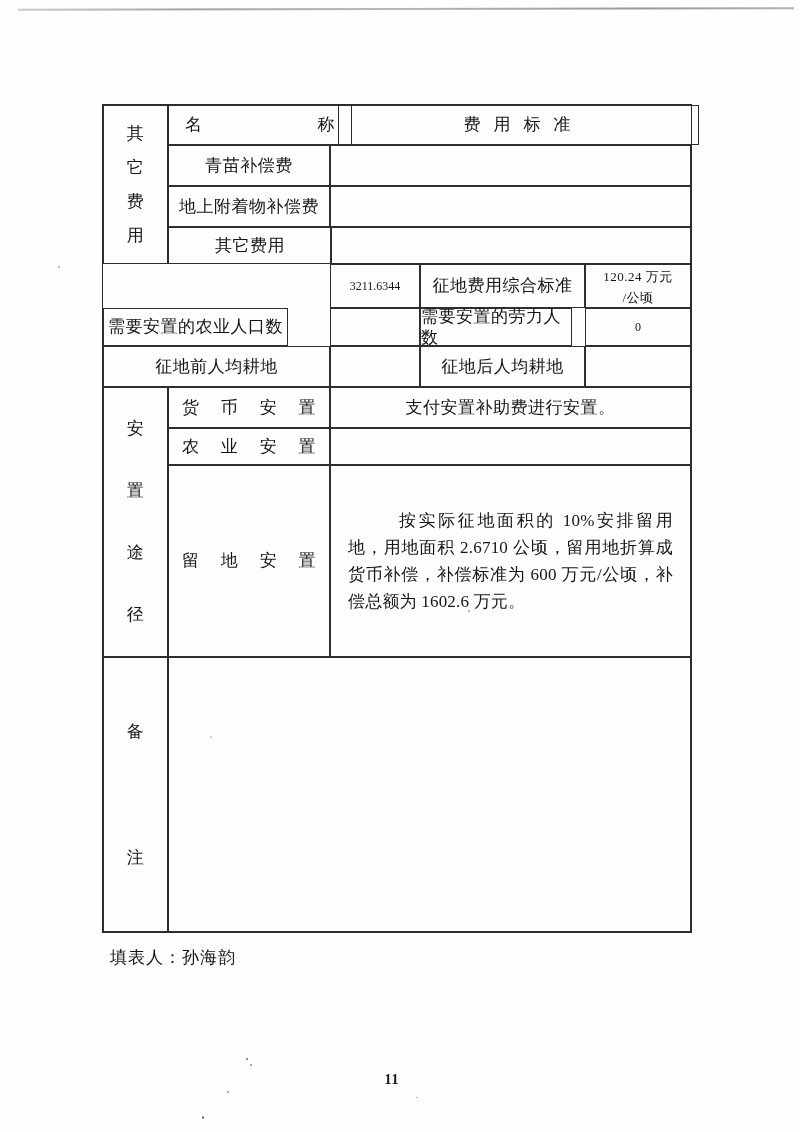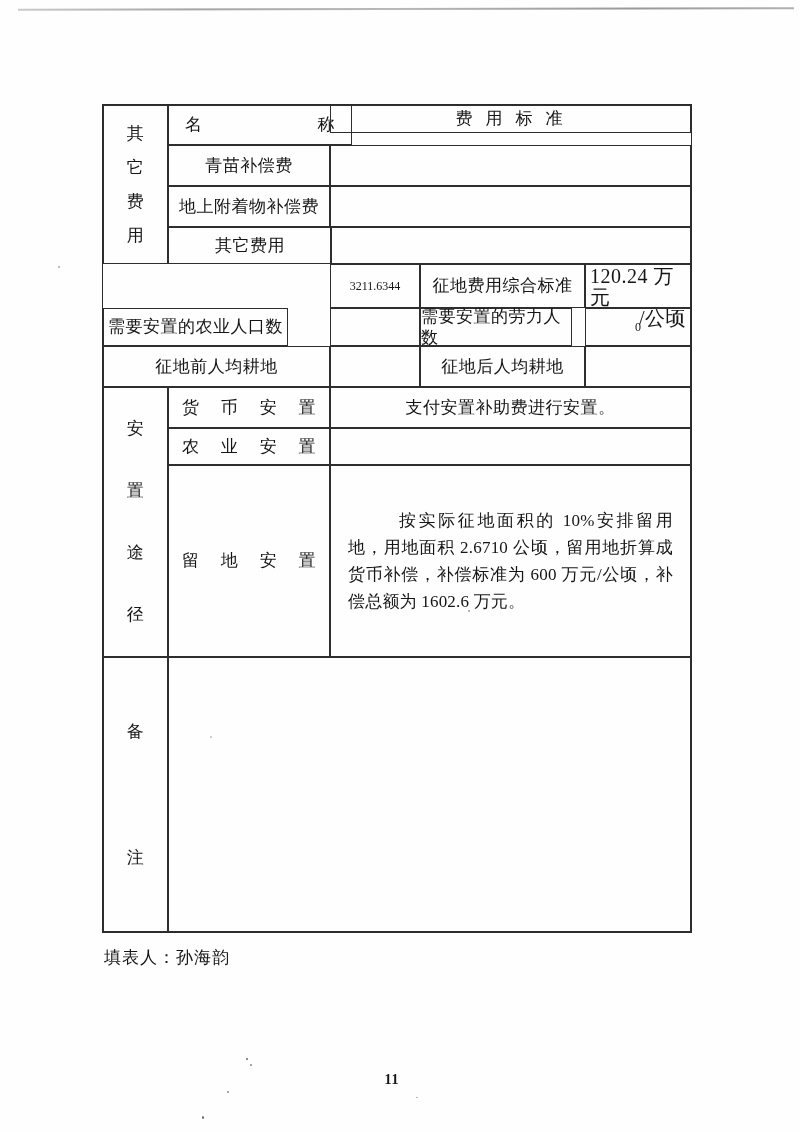--- a/index.html
+++ b/index.html
@@ -21,26 +21,26 @@
   .num{font-size:12px;letter-spacing:0;}
   
   .just{display:block;width:100%;text-align:justify;text-align-last:justify;padding:0 16px;box-sizing:border-box;}
   .just-narrow{padding:0 13px;}
   
   .spread{letter-spacing:13px;padding-left:10px;}
   
   .vgroup{flex-direction:column;justify-content:space-around;padding:10px 0;}
   .vgroup span{display:block;}
   
-  .twoline{flex-direction:column;align-items:flex-end;justify-content:flex-start;
-    padding:1px 4px;font-size:20px;line-height:21px;letter-spacing:.5px;font-family:Liberation Serif, serif;}
+  .twoline{flex-direction:column;align-items:center;justify-content:flex-start;
+    padding:1px 4px;font-size:13px;line-height:21px;letter-spacing:.5px;font-family:Liberation Serif, serif;}
   
   .para{align-items:center;}
   .para p{margin:0;padding:0 17px;text-indent:3em;text-align:justify;font-size:17px;line-height:27px;letter-spacing:.2px;}
-  .footer-filler{position:absolute;left:104px;top:946px;font-size:17px;letter-spacing:1px;}
+  .footer-filler{position:absolute;left:110px;top:946px;font-size:17px;letter-spacing:1px;}
   .pageno{position:absolute;left:352px;top:1072px;width:80px;text-align:center;
     font-size:14px;font-weight:bold;letter-spacing:1px;}
   .dot{position:absolute;border-radius:50%;}
 </style>
 </head>
 <body>
 
 <div class="page">
 
   <div class="scanline"></div>
@@ -49,21 +49,21 @@
 
     <div class="c vgroup" style="left:0;top:0;width:65px;height:159px">
       <span>其</span>
       <span>它</span>
       <span>费</span>
       <span>用</span>
     </div>
     <div class="c" style="left:65px;top:0;width:184px;height:40px">
       <span class="just">名称</span>
     </div>
-    <div class="c" style="left:227px;top:0;width:361px;height:28px">
+    <div class="c" style="left:235px;top:0;width:361px;height:40px">
       <span class="spread">费用标准</span>
     </div>
 
     <div class="c" style="left:65px;top:40px;width:162px;height:41px">
       <span>青苗补偿费</span>
     </div>
     <div class="c" style="left:227px;top:40px;width:361px;height:41px">
       <span></span>
     </div>
 

